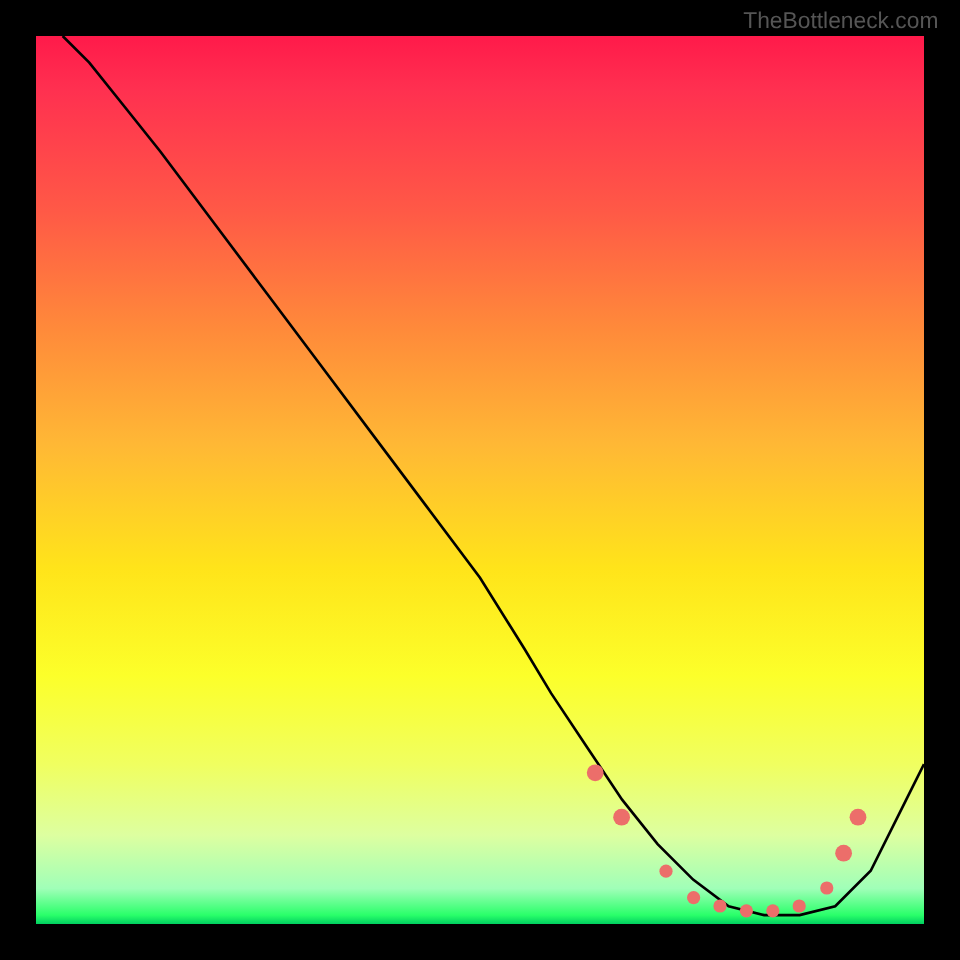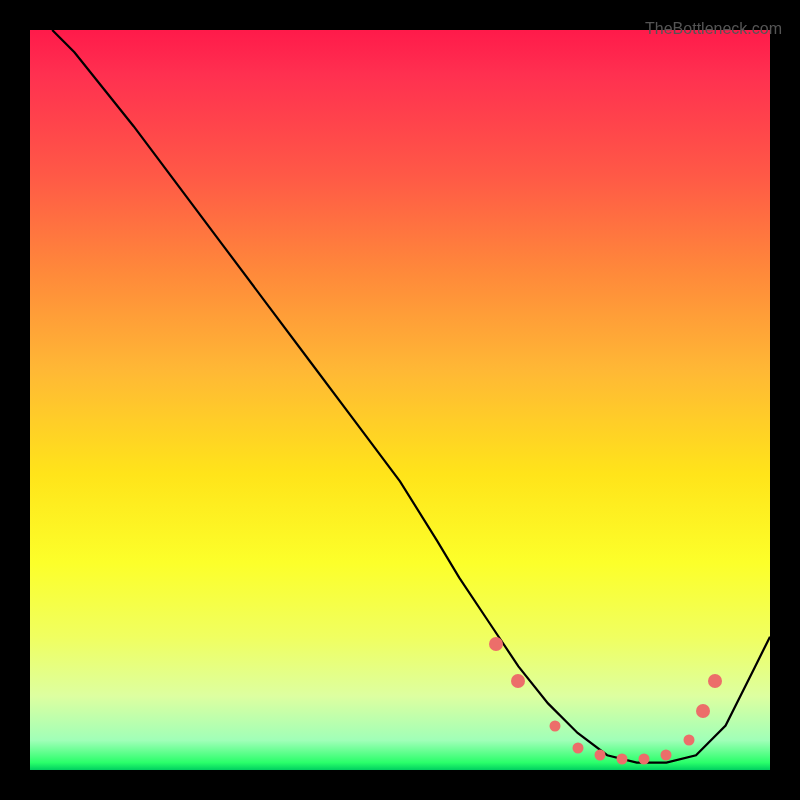--- a/index.html
+++ b/index.html
@@ -5,23 +5,23 @@
   * { margin: 0; padding: 0; box-sizing: border-box; }
   body {
     width: 800px;
     height: 800px;
     background: #000;
     position: relative;
     font-family: Arial, sans-serif;
   }
   .watermark {
     position: absolute;
-    top: 20px;
+    top: 7px;
     right: 18px;
-    font-size: 16px;
+    font-size: 19px;
     color: #555;
     font-weight: normal;
     z-index: 10;
   }
   .plot-area {
     position: absolute;
     left: 30px;
     top: 30px;
     width: 740px;
     height: 740px;

